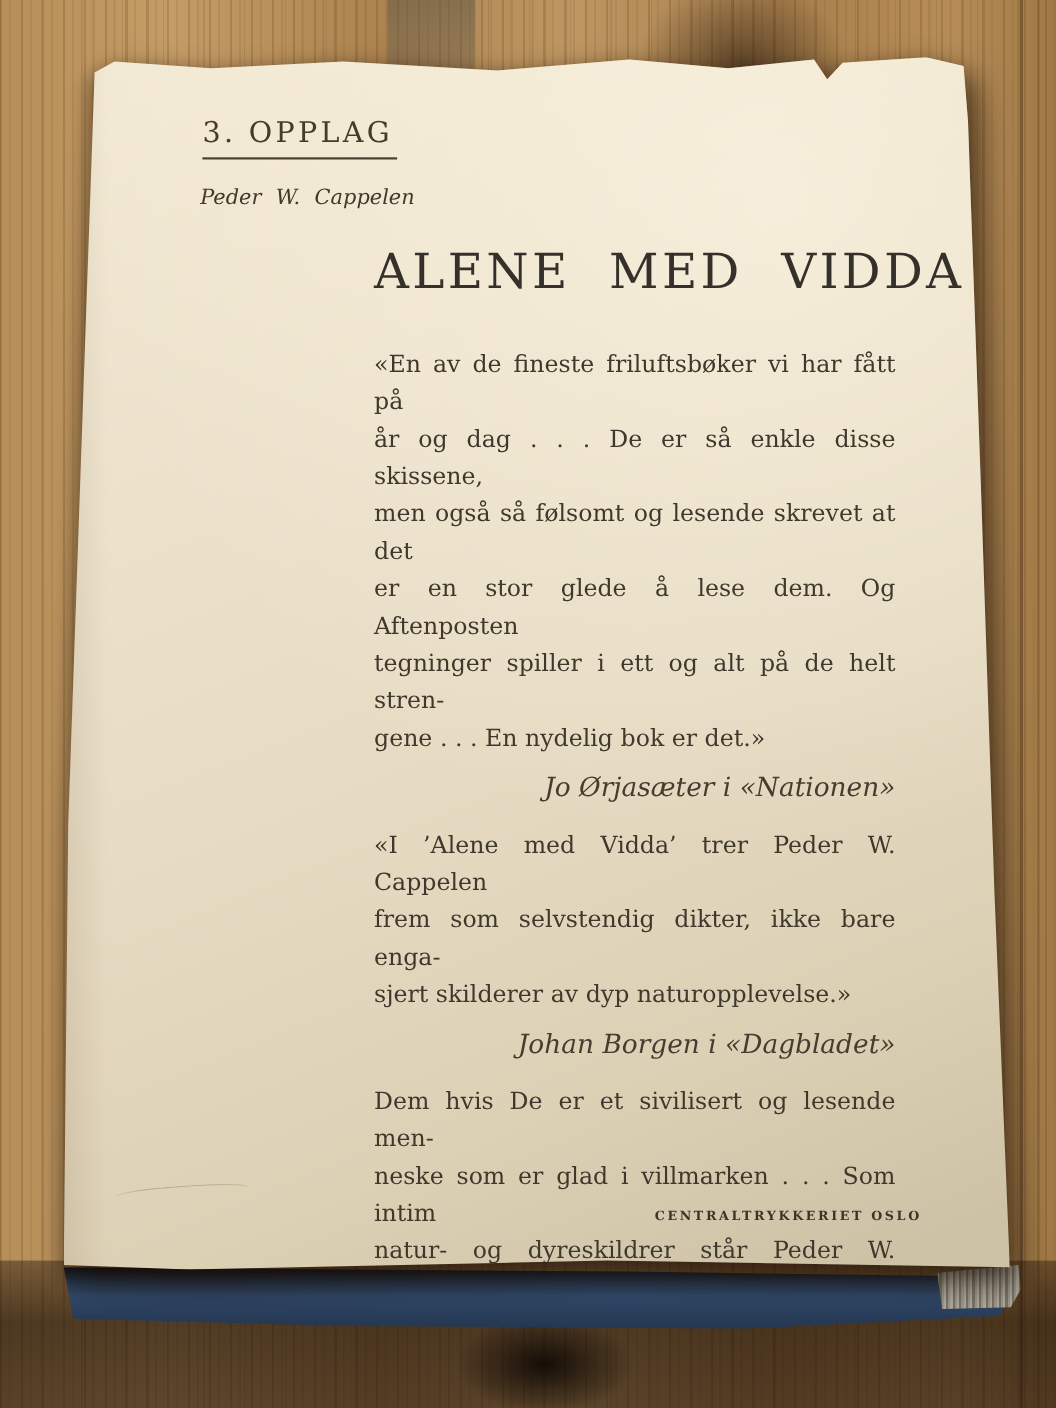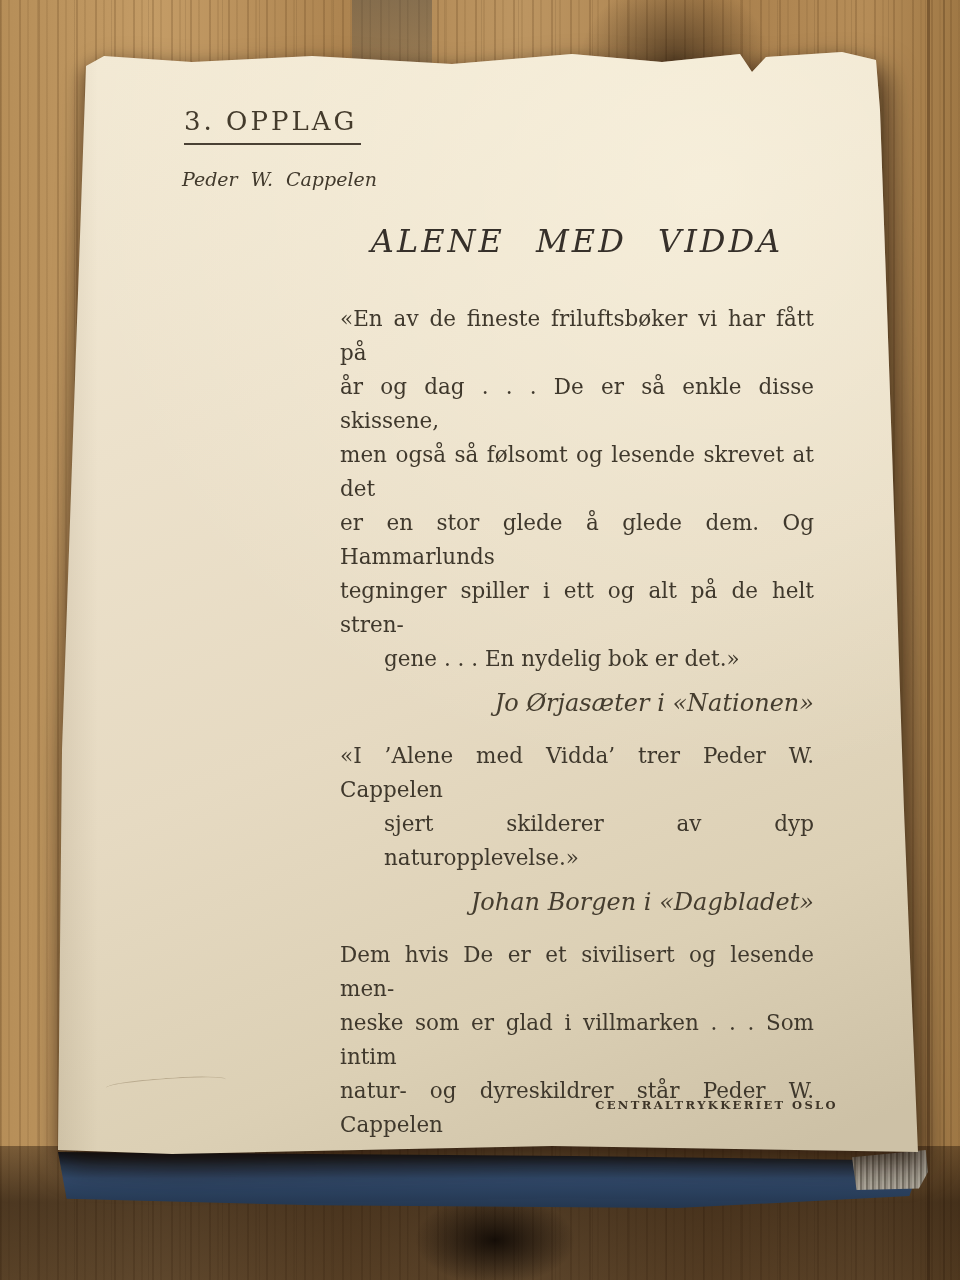--- a/index.html
+++ b/index.html
@@ -63,26 +63,26 @@
     position:absolute;left:132px;top:56px;
     font-size:26px;letter-spacing:3px;color:#443b2c;
     border-bottom:2px solid #4a4134;padding:0 4px 7px 0;
   }
   .author{
     position:absolute;left:130px;top:118px;
     font-style:italic;font-size:19px;word-spacing:7px;color:#41392c;
   }
   .column{position:absolute;left:288px;top:172px;width:474px;}
   .title{
-    text-align:center;font-size:32px;letter-spacing:3px;word-spacing:18px;
-    color:#36302a;margin:0 0 42px 0;white-space:nowrap;font-style:italic;
+    text-align:center;font-size:44px;letter-spacing:3px;word-spacing:18px;
+    color:#36302a;margin:0 0 42px 0;white-space:nowrap;
   }
   .quote{font-size:21.5px;line-height:34px;color:#3f382c;}
   .quote .jline{text-align:justify;text-align-last:justify;}
-  .quote .jline.last{text-align-last:left;margin-left:44px;}
+  .quote .jline.last{text-align-last:left;}
   .attribution{
     font-style:italic;font-size:24px;color:#453d2f;
     text-align:right;margin-top:13px;line-height:28px;
   }
   .q-gap{margin-top:22px;}
   .printer{
     position:absolute;right:86px;top:1048px;
     font-size:11.5px;font-weight:bold;letter-spacing:2.4px;color:#3d3427;
   }
 </style>
@@ -106,28 +106,29 @@
     <div class="edition">3. OPPLAG</div>
     <div class="author">Peder  W. Cappelen</div>
 
     <div class="column">
       <div class="title">ALENE MED VIDDA</div>
 
       <div class="quote">
           <div class="jline">«En av de fineste friluftsbøker vi har fått på</div>
           <div class="jline">år og dag . . . De er så enkle disse skissene,</div>
           <div class="jline">men også så følsomt og lesende skrevet at det</div>
-          <div class="jline">er en stor glede å glede dem. Og Hammarlunds</div>
+          <div class="jline">er en stor glede å lese dem. Og Aftenposten</div>
           <div class="jline">tegninger spiller i ett og alt på de helt stren-</div>
           <div class="jline last">gene . . . En nydelig bok er det.»</div>
         </div>
       <div class="attribution">Jo Ørjasæter i «Nationen»</div>
 
       <div class="quote q-gap">
           <div class="jline">«I ’Alene med Vidda’ trer Peder W. Cappelen</div>
+          <div class="jline">frem som selvstendig dikter, ikke bare enga-</div>
           <div class="jline last">sjert skilderer av dyp naturopplevelse.»</div>
         </div>
       <div class="attribution">Johan Borgen i «Dagbladet»</div>
 
       <div class="quote q-gap">
           <div class="jline">Dem hvis De er et sivilisert og lesende men-</div>
           <div class="jline">neske som er glad i villmarken . . . Som intim</div>
           <div class="jline">natur- og dyreskildrer står Peder W. Cappelen</div>
           <div class="jline last">ubestridt i aller første rekke.»</div>
         </div>

